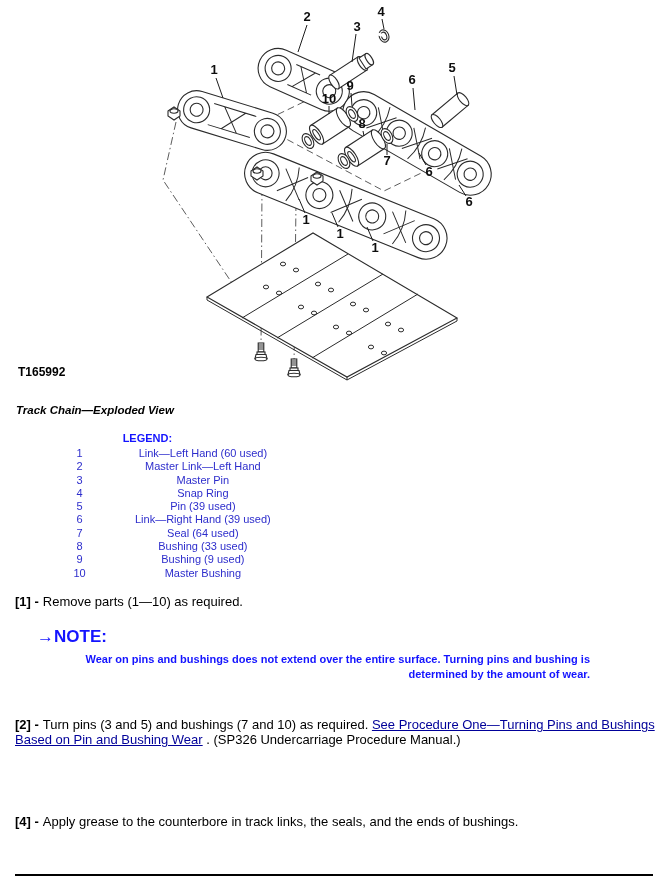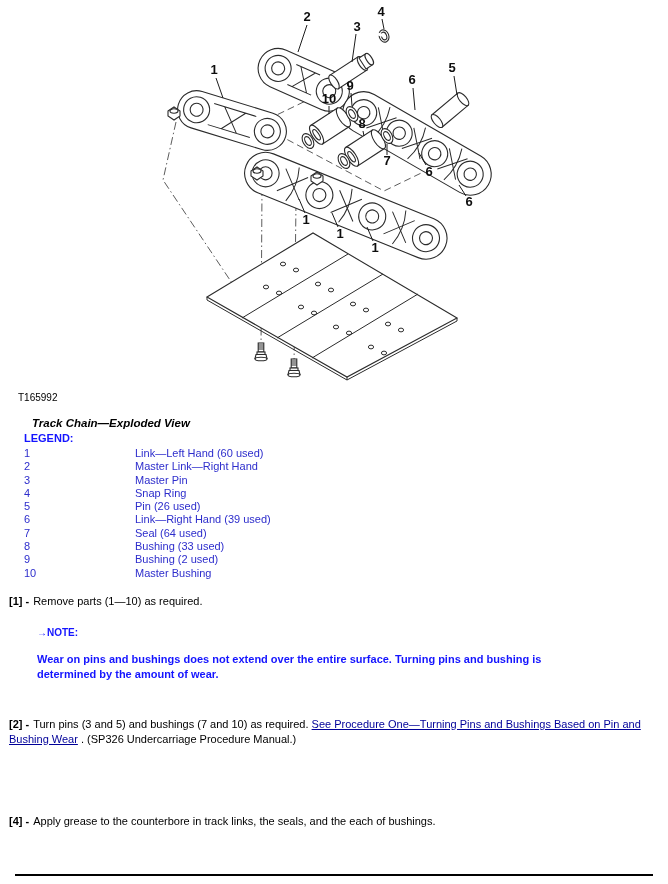--- a/index.html
+++ b/index.html
@@ -7,32 +7,32 @@
         font-family:"Liberation Sans",sans-serif;color:#000;}
   
   .fig{position:absolute;left:0;top:0;}
   .fw{fill:#ffffff;stroke:#2b2b2b;stroke-width:1.1;}
   .ln{fill:none;stroke:#2b2b2b;stroke-width:1;}
   .dd{fill:none;stroke:#4a4a4a;stroke-width:0.9;stroke-dasharray:8 3 1.5 3;}
   .dsh{fill:none;stroke:#4a4a4a;stroke-width:0.9;stroke-dasharray:7 4;}
   .ld{stroke:#1c1c1c;stroke-width:1;}
   .co{font-family:"Liberation Sans",sans-serif;font-weight:bold;font-size:13px;fill:#0d0d0d;text-anchor:middle;}
   
-  .imgid{position:absolute;left:18px;top:392px;font-size:10px;font-weight:normal;}
-  .caption{position:absolute;left:32px;top:404px;font-size:11.5px;font-weight:bold;font-style:italic;margin-top:13px;}
-  .legend{position:absolute;left:24px;top:432px;font-size:11px;}
+  .imgid{position:absolute;left:18px;top:365px;font-size:12px;font-weight:bold;}
+  .caption{position:absolute;left:16px;top:404px;font-size:11.5px;font-weight:bold;font-style:italic;}
+  .legend{position:absolute;left:24px;top:432px;font-size:11px;text-align:center;}
   .legend-title{font-weight:bold;color:#1414ff;margin-bottom:3px;}
   .legend-table{border-collapse:collapse;}
   .legend-table td{padding:0;font-size:11px;line-height:13.3px;color:#2d2dcc;vertical-align:top;}
   .legend-table td.lnum{width:111px;}
-  .step{position:absolute;left:9px;width:641px;margin:0;font-size:11px;line-height:15px;color:#000;}
+  .step{position:absolute;left:15px;width:641px;margin:0;font-size:13px;line-height:15px;color:#000;}
   .step .marker{font-weight:bold;margin-right:4px;}
-  .note-label{position:absolute;left:37px;top:627px;font-size:10px;font-weight:bold;color:#1414ff;}
+  .note-label{position:absolute;left:37px;top:627px;font-size:17px;font-weight:bold;color:#1414ff;}
   .note-text{position:absolute;left:37px;top:652px;width:553px;font-size:11px;line-height:15px;
-             font-weight:bold;color:#1414ff;}
+             font-weight:bold;color:#1414ff;text-align:right;}
   .proc-link{color:#000099;text-decoration:underline;cursor:pointer;}
   .bottom-rule{position:absolute;left:15px;top:874px;width:638px;height:0;border-top:2px solid #000;}
 </style>
 </head>
 <body>
 
 <div class="page">
 
   <svg class="fig" width="668" height="396" viewBox="0 0 668 396">
     <defs>
@@ -208,49 +208,49 @@
   <div class="legend">
     <div class="legend-title">LEGEND:</div>
     <table class="legend-table">
       <tbody>
           <tr>
         <td class="lnum">1</td>
         <td>Link—Left Hand (60 used)</td>
           </tr>
       <tr>
         <td class="lnum">2</td>
-        <td>Master Link—Right Hand</td>
+        <td>Master Link—Left Hand</td>
           </tr>
       <tr>
         <td class="lnum">3</td>
         <td>Master Pin</td>
           </tr>
       <tr>
         <td class="lnum">4</td>
         <td>Snap Ring</td>
           </tr>
       <tr>
         <td class="lnum">5</td>
-        <td>Pin (26 used)</td>
+        <td>Pin (39 used)</td>
           </tr>
       <tr>
         <td class="lnum">6</td>
         <td>Link—Right Hand (39 used)</td>
           </tr>
       <tr>
         <td class="lnum">7</td>
         <td>Seal (64 used)</td>
           </tr>
       <tr>
         <td class="lnum">8</td>
         <td>Bushing (33 used)</td>
           </tr>
       <tr>
         <td class="lnum">9</td>
-        <td>Bushing (2 used)</td>
+        <td>Bushing (9 used)</td>
           </tr>
       <tr>
         <td class="lnum">10</td>
         <td>Master Bushing</td>
           </tr>
     </tbody>
       </table>
   </div>
 
   <p class="step" style="top:594px">
@@ -259,18 +259,18 @@
 
   <div class="note-label">→NOTE:</div>
   <div class="note-text">Wear on pins and bushings does not extend over the entire surface. Turning pins and bushing is determined by the amount of wear.</div>
 
   <p class="step" style="top:717px">
     <span class="marker">[2] -</span><span>Turn pins (3 and 5) and bushings (7 and 10) as required. </span><a class="proc-link">See Procedure One—Turning Pins and Bushings Based on Pin and Bushing Wear</a><span> . (SP326 Undercarriage Procedure Manual.)</span>
   </p>
 
 
   <p class="step" style="top:814px">
-    <span class="marker">[4] -</span><span>Apply grease to the counterbore in track links, the seals, and the each of bushings.</span>
+    <span class="marker">[4] -</span><span>Apply grease to the counterbore in track links, the seals, and the ends of bushings.</span>
   </p>
 
 
   <div class="bottom-rule"></div>
 </div>
 
 </body></html>

